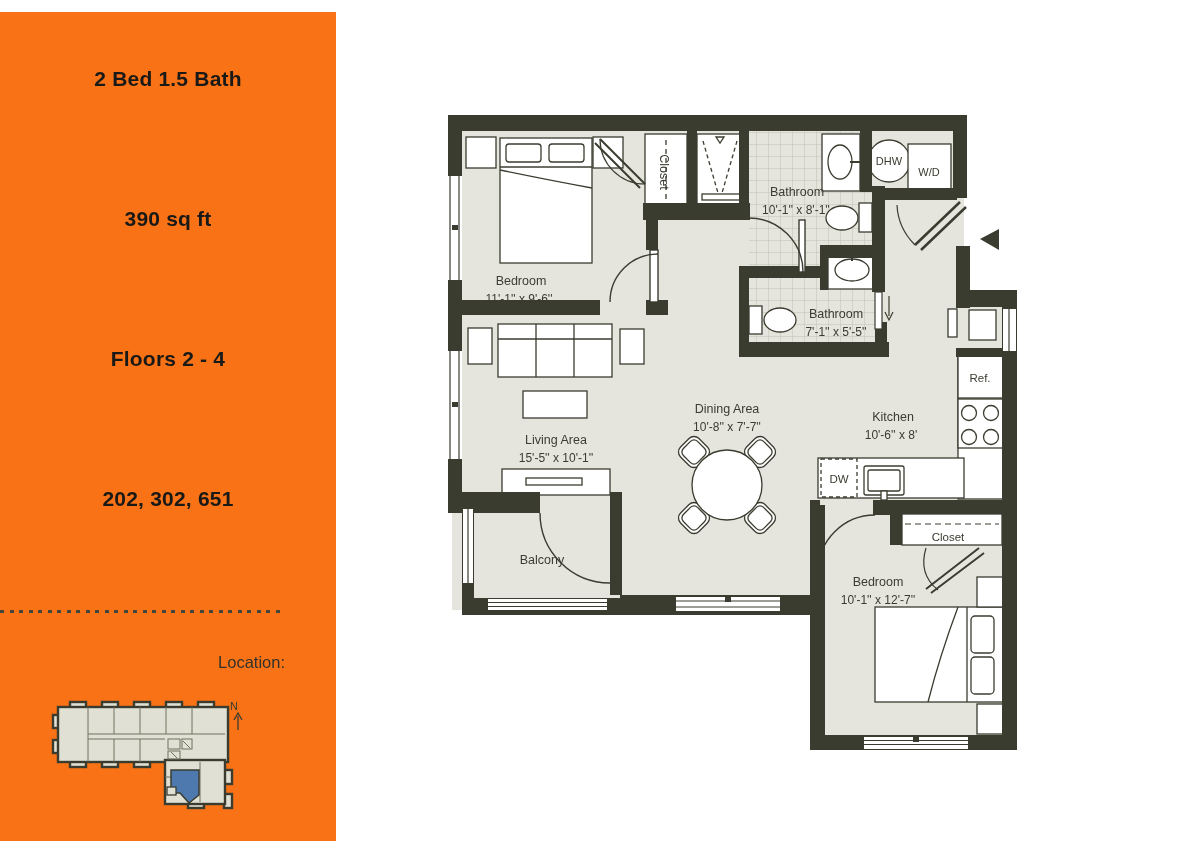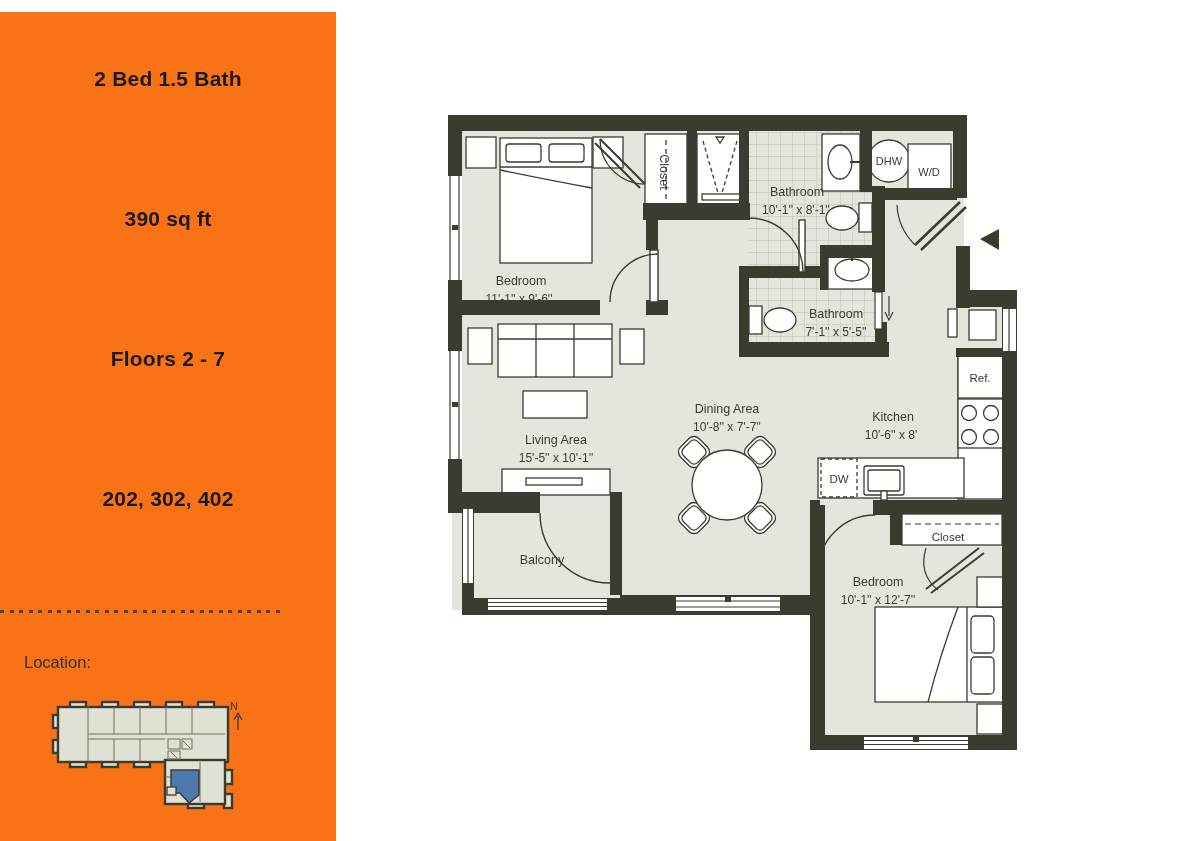--- a/index.html
+++ b/index.html
@@ -7,41 +7,41 @@
         font-family:"Liberation Sans",sans-serif;}
   .sidebar{position:absolute;left:0;top:12px;width:336px;height:841px;background:#f97316;}
   .stat{position:absolute;left:0;width:100%;text-align:center;font-weight:bold;
         font-size:21px;color:#191917;letter-spacing:.2px;}
   .stat.unit-type{top:55px;}
   .stat.area{top:195px;}
   .stat.floors{top:335px;}
   .stat.units{top:475px;}
   .divider{position:absolute;left:0;top:598px;width:285px;height:3px;
            background:repeating-linear-gradient(90deg,#45453b 0 4px,transparent 4px 9.5px);}
-  .location{position:absolute;left:0;top:641px;width:285px;text-align:left;
-            font-size:16.5px;color:#32322b;padding-left:24px;}
+  .location{position:absolute;left:0;top:641px;width:285px;text-align:right;
+            font-size:16.5px;color:#32322b;}
   .map{position:absolute;left:40px;top:670px;}
   .plan{position:absolute;left:0;top:0;}
   svg text{font-family:"Liberation Sans",sans-serif;fill:#3b3b31;}
   .rlab{font-size:12.5px;}
   .dlab{font-size:12px;}
   .alab{font-size:11px;}
   .slab{font-size:11.5px;}
   .mapN{font-size:11px;fill:#3b3c30;}
 </style>
 </head>
 <body>
 
 <div class="page">
 
   <aside class="sidebar">
     <div class="stat unit-type">2 Bed 1.5 Bath</div>
     <div class="stat area">390 sq ft</div>
-    <div class="stat floors">Floors 2 - 7</div>
-    <div class="stat units">202, 302, 402</div>
+    <div class="stat floors">Floors 2 - 4</div>
+    <div class="stat units">202, 302, 651</div>
     <div class="divider"></div>
     <div class="location">Location:</div>
 
     <svg class="map" width="230" height="150" viewBox="0 0 230 150">
       <g fill="#e1e0d4" stroke="#3b3c30" stroke-width="2.4">
         <rect x="30" y="20" width="16" height="9"></rect>
           <rect x="62" y="20" width="16" height="9"></rect>
         <rect x="94" y="20" width="16" height="9"></rect>
           <rect x="126" y="20" width="16" height="9"></rect>
         <rect x="158" y="20" width="16" height="9"></rect>

